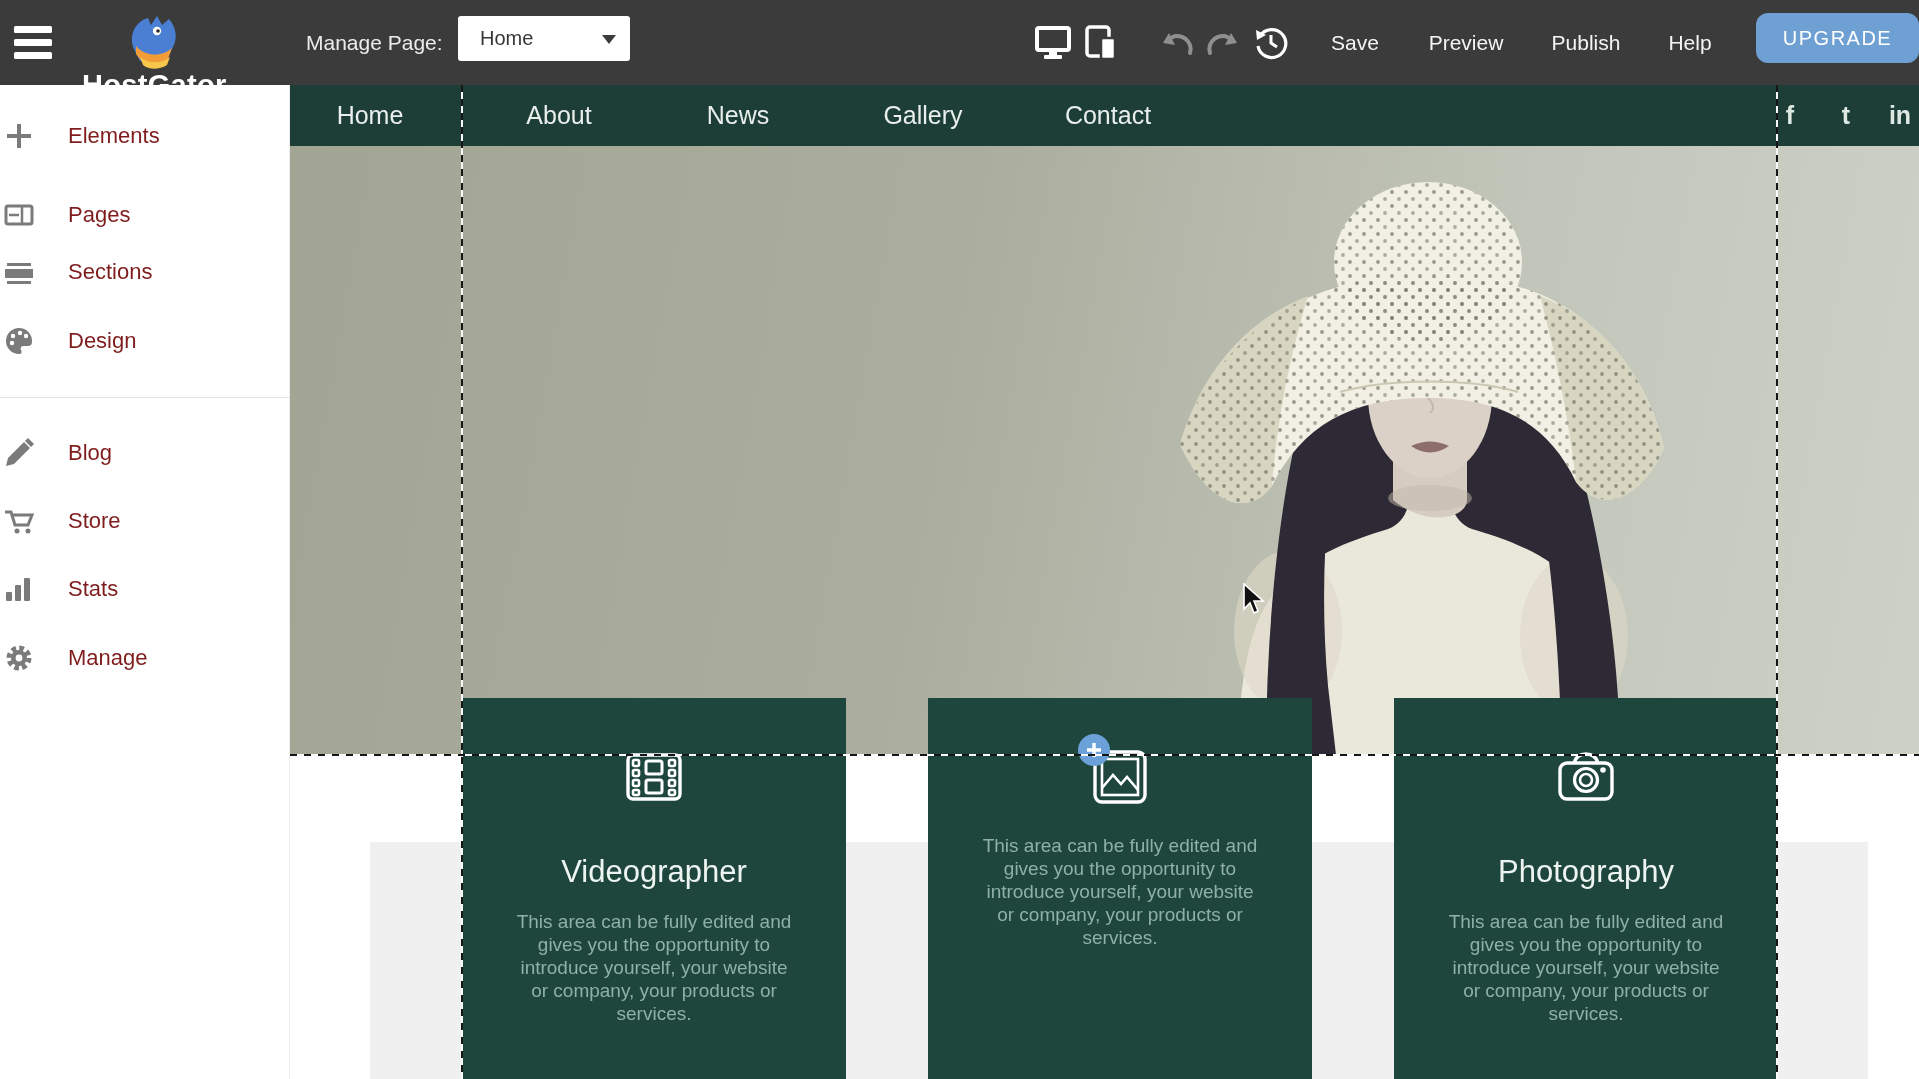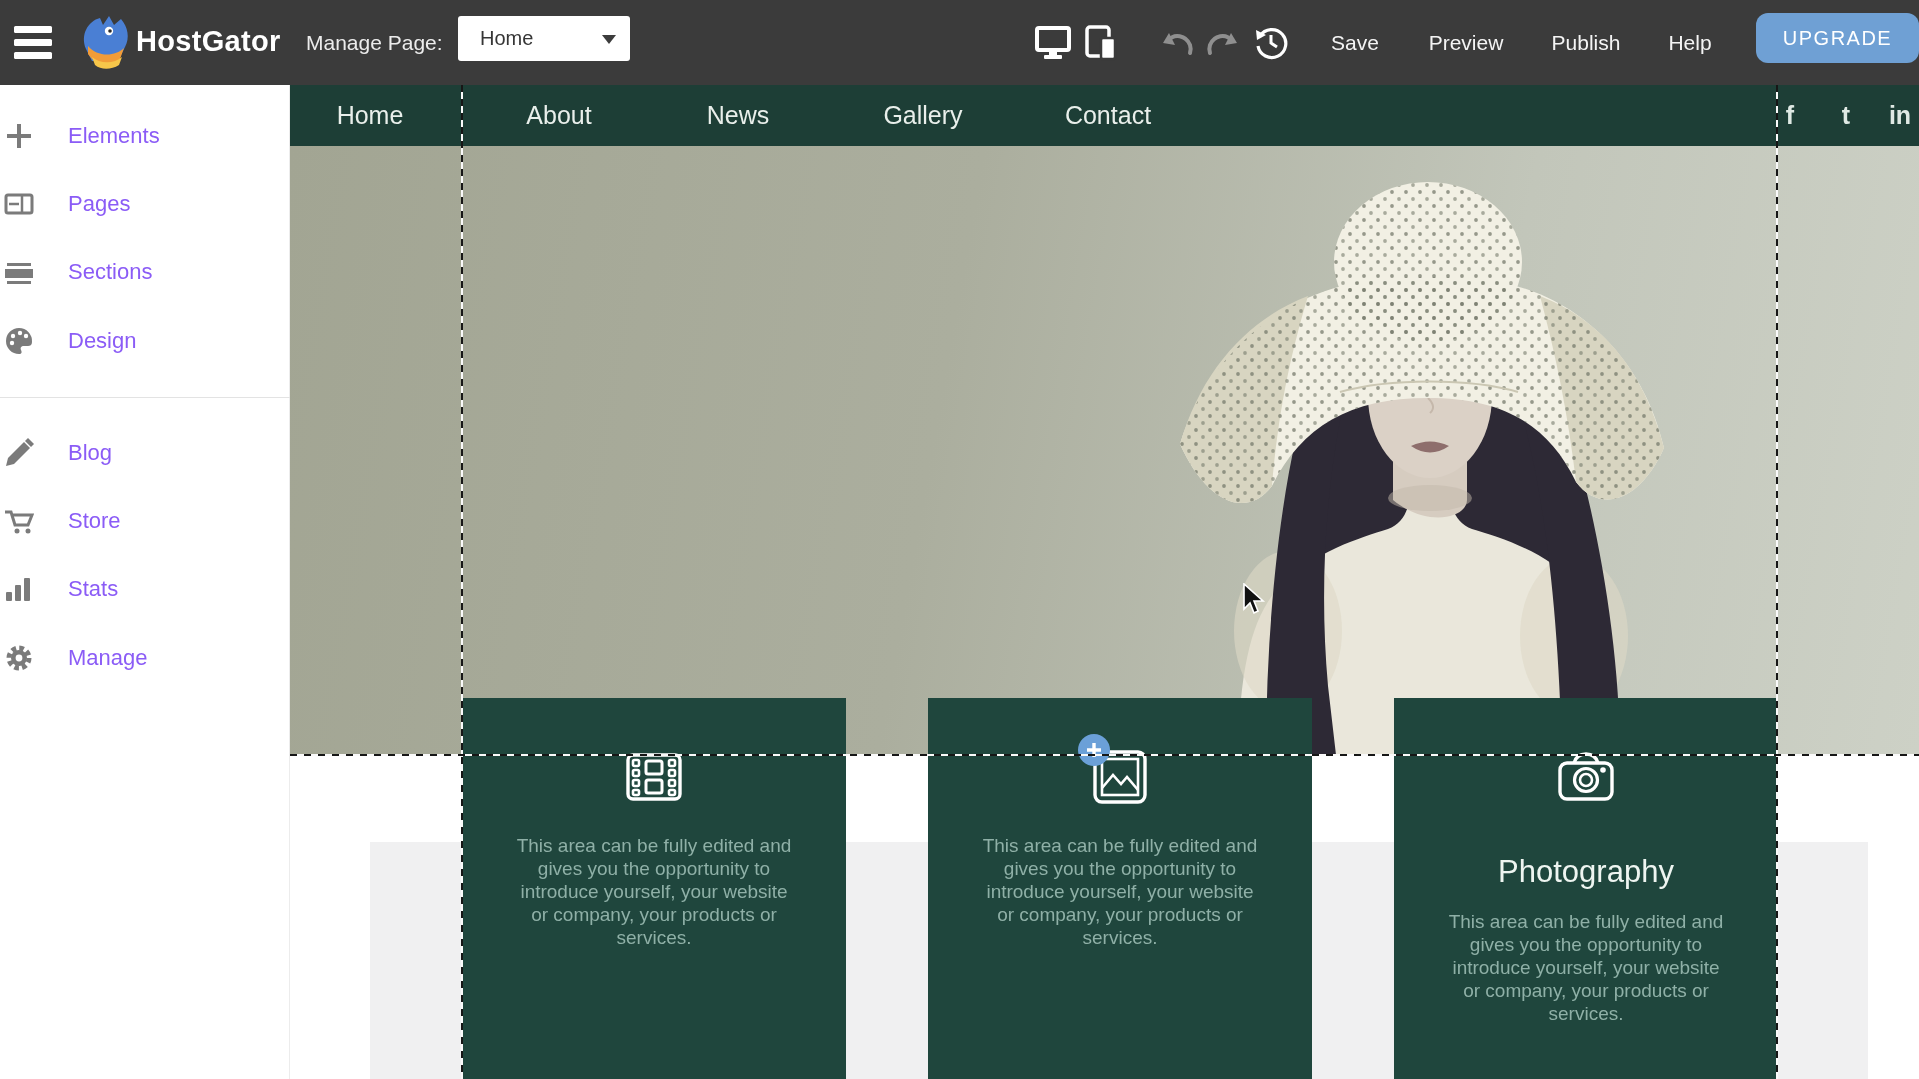--- a/index.html
+++ b/index.html
@@ -4,21 +4,21 @@
 <style>
   * { margin:0; padding:0; box-sizing:border-box; }
   html,body { width:1919px; height:1079px; overflow:hidden; background:#fff;
     font-family:"Liberation Sans", sans-serif; }
   .screen { position:relative; width:1919px; height:1079px; background:#fff; }
 
   
   .topbar { position:absolute; left:0; top:0; width:1919px; height:85px; background:#3b3b3b; z-index:50; }
   .hamburger { position:absolute; left:14px; top:26px; width:38px; height:33px; cursor:pointer; }
   .hamburger span { display:block; width:38px; height:7px; background:#fff; border-radius:1.5px; margin-bottom:6px; }
-  .logo { position:absolute; left:76px; top:13px; display:flex; align-items:center; }
+  .logo { position:absolute; left:76px; top:13px; display:flex; align-items:center;flex-direction:column; }
   .brand { color:#fff; font-size:29px; font-weight:bold; margin-left:6px; letter-spacing:.3px; }
   .cur-page { position:absolute; left:306px; top:0; height:85px; display:flex; align-items:center;
     color:#ececec; font-size:21px; }
   .page-dd { position:absolute; left:458px; top:16px; width:172px; height:45px; background:#fff;
     border-radius:3px; display:flex; align-items:center; padding-left:22px; cursor:pointer; }
   .page-dd .val { font-size:20px; color:#363636; }
   .page-dd .caret { position:absolute; right:14px; top:19px; width:0; height:0;
     border-left:7px solid transparent; border-right:7px solid transparent; border-top:9px solid #3c3c3c; }
   .tb-icon { position:absolute; top:0; height:85px; display:flex; align-items:center; cursor:pointer; }
   .tb-action { position:absolute; top:0; height:85px; display:flex; align-items:center;
@@ -26,21 +26,21 @@
   .upgrade { position:absolute; left:1756px; top:13px; width:163px; height:50px; background:#6fa0d4;
     border:none; border-radius:12px; color:#fff; font-size:20px; letter-spacing:1.5px;
     font-family:"Liberation Sans",sans-serif; cursor:pointer; }
 
   
   .sidebar { position:absolute; left:0; top:85px; width:290px; height:994px; background:#fff;
     border-right:1px solid #ececec; z-index:40; }
   .side-item { position:absolute; left:0; width:290px; height:44px; cursor:pointer; }
   .side-item .icon { position:absolute; left:4px; top:7px; width:30px; height:30px; }
   .side-item .lbl { position:absolute; left:68px; top:0; height:44px; display:flex; align-items:center;
-    font-size:22px; color:#8b5cf6; }
+    font-size:22px; color:#7f1d1d; }
   .side-divider { position:absolute; left:0; top:312px; width:290px; height:1px; background:#e3e3e3; }
 
   
   .canvas { position:absolute; left:290px; top:85px; width:1629px; height:994px; background:#fff; overflow:hidden; }
 
   .sitenav { position:absolute; left:0; top:0; width:1629px; height:61px; background:#1d3e36; }
   .sn-item { position:absolute; top:0; height:61px; display:flex; align-items:center;
     transform:translateX(-50%); color:#e9efeb; font-size:25px; cursor:pointer; }
   .sn-social { position:absolute; top:0; height:61px; display:flex; align-items:center;
     transform:translateX(-50%); color:#dfe9e4; font-size:25px; font-weight:bold; cursor:pointer; }
@@ -142,21 +142,21 @@
 
     <div class="side-item" style="top:29px">
       <span class="icon">
         <svg width="30" height="30" viewBox="0 0 30 30">
             <path d="M15 3 v24 M3 15 h24" stroke="#7b7b7b" stroke-width="4"></path>
           </svg>
       </span>
       <span class="lbl">Elements</span>
     </div>
 
-    <div class="side-item" style="top:97px">
+    <div class="side-item" style="top:108px">
       <span class="icon">
         <svg width="30" height="30" viewBox="0 0 30 30">
           <rect x="2" y="6" width="26" height="18" rx="2" fill="none" stroke="#7b7b7b" stroke-width="3"></rect>
           <path d="M18 6 v18 M5 15 h10" stroke="#7b7b7b" stroke-width="2.5"></path>
         </svg>
       </span>
       <span class="lbl">Pages</span>
     </div>
 
     <div class="side-item" style="top:165px">
@@ -287,20 +287,21 @@
           <rect x="12" y="36" width="6" height="6" rx="1.5" fill="none" stroke="#fff" stroke-width="2.6"></rect>
           <rect x="12" y="46" width="6" height="5" rx="1.5" fill="none" stroke="#fff" stroke-width="2.6"></rect>
           <rect x="48" y="16" width="6" height="6" rx="1.5" fill="none" stroke="#fff" stroke-width="2.6"></rect>
           <rect x="48" y="26" width="6" height="6" rx="1.5" fill="none" stroke="#fff" stroke-width="2.6"></rect>
           <rect x="48" y="36" width="6" height="6" rx="1.5" fill="none" stroke="#fff" stroke-width="2.6"></rect>
           <rect x="48" y="46" width="6" height="5" rx="1.5" fill="none" stroke="#fff" stroke-width="2.6"></rect>
           <rect x="25" y="17" width="16" height="13" rx="2" fill="none" stroke="#fff" stroke-width="3"></rect>
           <rect x="25" y="36" width="16" height="13" rx="2" fill="none" stroke="#fff" stroke-width="3"></rect>
         </svg>
       </span>
+      <div class="c-title">Videographer</div>
       <div class="c-body">This area can be fully edited and gives you the opportunity to introduce yourself, your website or company, your products or services.</div>
     </div>
 
     <div class="card" style="left:638px">
       <span class="c-icon">
         <svg width="66" height="66" viewBox="0 0 66 66" style="overflow:visible">
           <rect x="8" y="8" width="50" height="50" rx="7" fill="none" stroke="#fff" stroke-width="3.4"></rect>
           <rect x="15" y="15" width="36" height="36" fill="none" stroke="#fff" stroke-width="2.6"></rect>
           <path d="M15 44 l11 -13 l8 9 l6 -7 l11 13" fill="none" stroke="#fff" stroke-width="2.6"></path>
         </svg>

